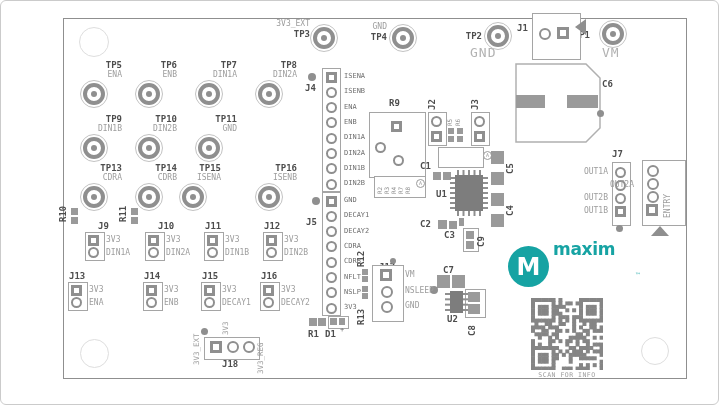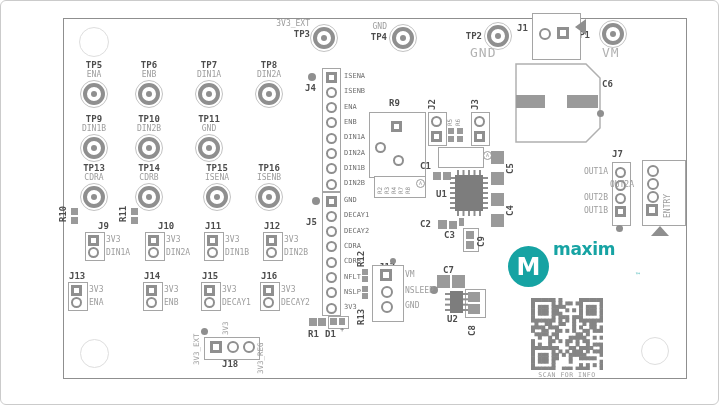--- a/index.html
+++ b/index.html
@@ -7,21 +7,21 @@
          font-family:"DejaVu Sans Mono","Liberation Mono",monospace;}
   .abs{position:absolute;}
   .ref{position:absolute;font:bold 9px "DejaVu Sans Mono",monospace;color:#4d4d4d;white-space:nowrap;line-height:1.05;}
   .sig{position:absolute;font:8px "DejaVu Sans Mono",monospace;color:#9d9d9d;white-space:nowrap;line-height:1.05;}
   .mid{position:absolute;font:7px "DejaVu Sans Mono",monospace;color:#6e6e6e;white-space:nowrap;line-height:1.05;}
   .big{position:absolute;font:13px "DejaVu Sans Mono",monospace;color:#b2b2b2;letter-spacing:1px;white-space:nowrap;}
   .rt{text-align:right;}
   .vt{writing-mode:vertical-rl;transform:rotate(180deg);}
   .board{position:absolute;left:62px;top:17px;width:622px;height:359px;border:1.5px solid #8f8f8f;background:#fff;}
   .hole{position:absolute;border:1.5px solid #dedede;border-radius:50%;background:#fff;}
-  .tp-block{position:absolute;width:56px;text-align:center;}
+  .tp-block{position:absolute;width:56px;text-align:right;}
   .tp-block .tref{font:bold 9px "DejaVu Sans Mono",monospace;color:#4d4d4d;line-height:10px;}
   .tp-block .tsig{font:8px "DejaVu Sans Mono",monospace;color:#9d9d9d;line-height:9px;}
   .tp-pad{width:26px;height:26px;border:1px solid #c3c3c3;border-radius:50%;background:#fff;
           display:flex;align-items:center;justify-content:center;}
   .tp-block .tp-pad{margin:1px auto 0;}
   .tp-ring{width:14px;height:14px;border:4px solid #8f8f8f;border-radius:50%;background:#fff;
            display:flex;align-items:center;justify-content:center;}
   .tp-dot{width:6px;height:6px;border-radius:50%;background:#8f8f8f;}
   .cbox{position:absolute;border:1px solid #a5a5a5;background:#fff;}
   .pin-rd{position:absolute;width:7px;height:7px;border:2px solid #8f8f8f;border-radius:50%;background:#fff;}
@@ -545,21 +545,21 @@
     </div>
     <div class="tp-block" style="left: 120px; top: 162px;">
       <div class="tref">TP14</div>
       <div class="tsig">CDRB</div>
       <div class="tp-pad">
         <div class="tp-ring">
           <div class="tp-dot"></div>
         </div>
       </div>
     </div>
-    <div class="tp-block" style="left: 188px; top: 162px;">
+    <div class="tp-block" style="left: 164px; top: 162px;">
       <div class="tref">TP15</div>
       <div class="tsig">ISENA</div>
       <div class="tp-pad">
         <div class="tp-ring">
           <div class="tp-dot"></div>
         </div>
       </div>
     </div>
     <div class="tp-block" style="left: 240px; top: 162px;">
       <div class="tref">TP16</div>

